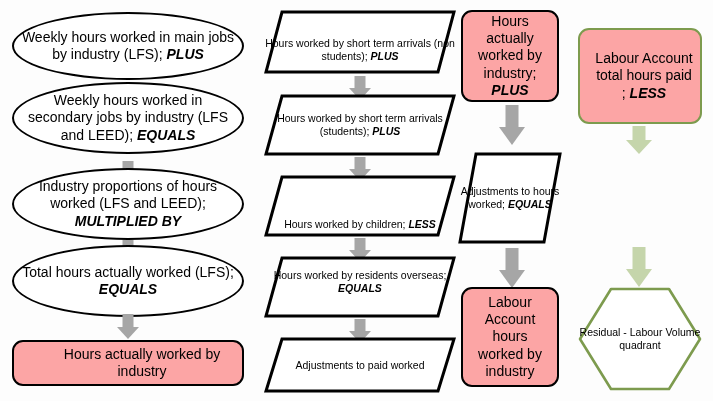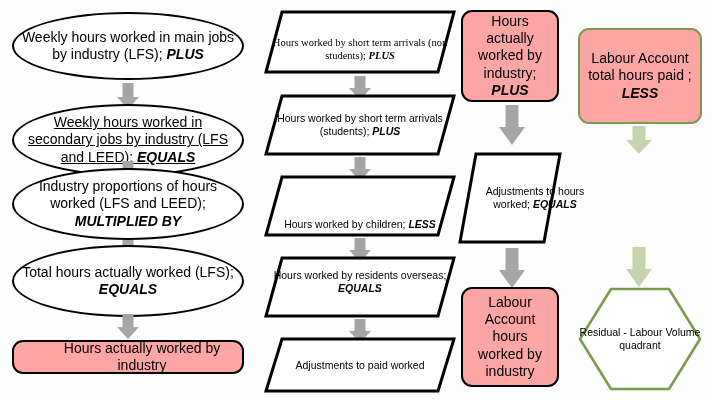--- a/index.html
+++ b/index.html
@@ -113,21 +113,21 @@
     <div class="txt">
       <span>Weekly hours worked in main jobs by industry (LFS); </span><span class="op">PLUS</span>
     </div>
   </div>
 
   <div class="arrow" style="left:113px; top:83px; width:30px; height:26px;">
     <div class="stem" style="width:11px; height:14px;"></div>
     <div class="head" style="border-top-width:12px;"></div>
   </div>
 
-  <div class="node ellipse" style="left:12px; top:104px; width:232px; height:72px;text-decoration:underline;">
+  <div class="node ellipse" style="left:12px; top:82px; width:232px; height:72px;">
     <div class="txt">
       <span>Weekly hours worked in secondary jobs by industry (LFS and LEED); </span><span class="op">EQUALS</span>
     </div>
   </div>
 
   <div class="arrow" style="left:113px; top:161px; width:30px; height:26px;">
     <div class="stem" style="width:11px; height:14px;"></div>
     <div class="head" style="border-top-width:12px;"></div>
   </div>
 
@@ -146,30 +146,30 @@
     <div class="txt">
       <span>Total hours actually worked (LFS); </span><span class="op">EQUALS</span>
     </div>
   </div>
 
   <div class="arrow" style="left:113px; top:314px; width:30px; height:25px;">
     <div class="stem" style="width:11px; height:13px;"></div>
     <div class="head" style="border-top-width:12px;"></div>
   </div>
 
-  <div class="node roundrect" style="left:12px; top:340px; width:232px; height:34px;padding-left:28px;">
+  <div class="node roundrect" style="left:12px; top:340px; width:232px; height:46px;padding-left:28px;">
     <div class="txt">
       <span>Hours actually worked by industry</span>
     </div>
   </div>
 
   <svg class="shape-svg" style="left:264px; top:10px;" width="192" height="64">
     <polygon points="18,2 190,2 174,62 2,62"></polygon>
   </svg>
-  <div class="para-label" style="left:264px; top:10px; width:192px; height:80px;font-family:Liberation Serif, serif;">
+  <div class="para-label" style="left:264px; top:10px; width:192px; height:80px;">
     <div class="txt">
       <span>Hours worked by short term arrivals (non students); </span><span class="op">PLUS</span>
     </div>
   </div>
 
   <div class="arrow" style="left:345px; top:76px; width:30px; height:24px;">
     <div class="stem" style="width:11px; height:12px;"></div>
     <div class="head" style="border-top-width:12px;"></div>
   </div>
 
@@ -231,38 +231,38 @@
   </div>
 
   <div class="arrow" style="left:495px; top:105px; width:34px; height:40px;">
     <div class="stem" style="width:13px; height:22px;"></div>
     <div class="head" style="border-top-width:18px; border-left-width:13px; border-right-width:13px;"></div>
   </div>
 
   <svg class="shape-svg" style="left:458px; top:152px;" width="104" height="92">
     <polygon points="18,2 102,2 86,90 2,90"></polygon>
   </svg>
-  <div class="para-label" style="left:458px; top:152px; width:104px; height:92px;margin-left:25px;">
+  <div class="para-label" style="left:458px; top:152px; width:104px; height:92px;">
     <div class="txt">
       <span>Adjustments to hours worked; </span><span class="op">EQUALS</span>
     </div>
   </div>
 
   <div class="arrow" style="left:495px; top:248px; width:34px; height:40px;">
     <div class="stem" style="width:13px; height:22px;"></div>
     <div class="head" style="border-top-width:18px; border-left-width:13px; border-right-width:13px;"></div>
   </div>
 
   <div class="node roundrect" style="left:461px; top:287px; width:98px; height:100px;">
     <div class="txt">
       <span>Labour Account hours worked by industry</span>
     </div>
   </div>
 
-  <div class="node roundrect green" style="left:578px; top:28px; width:124px; height:96px;">
+  <div class="node roundrect green" style="left:578px; top:28px; width:124px; height:96px;padding-left:8px;">
     <div class="txt">
       <span>Labour Account total hours paid ; </span><span class="op">LESS</span>
     </div>
   </div>
 
   <div class="arrow green" style="left:622px; top:126px; width:34px; height:28px;">
     <div class="stem" style="width:13px; height:14px;"></div>
     <div class="head" style="border-top-width:14px; border-left-width:13px; border-right-width:13px;"></div>
   </div>
 

